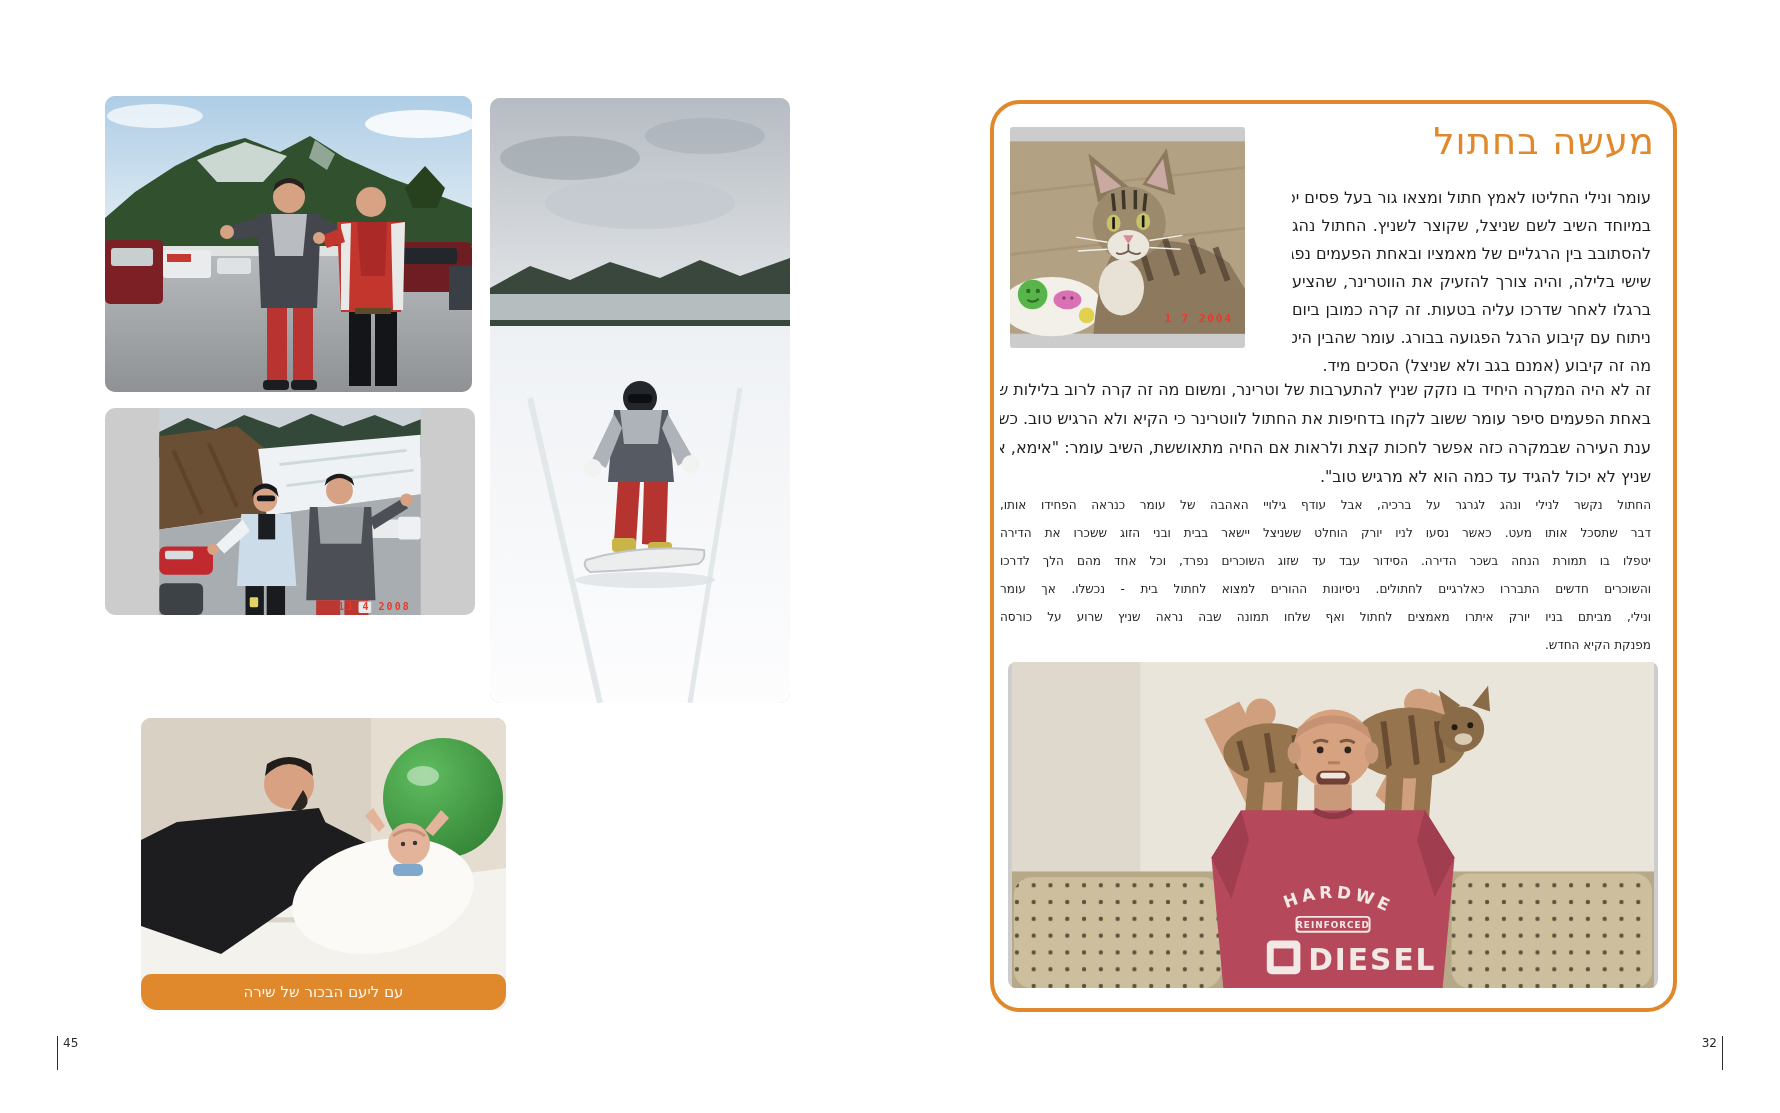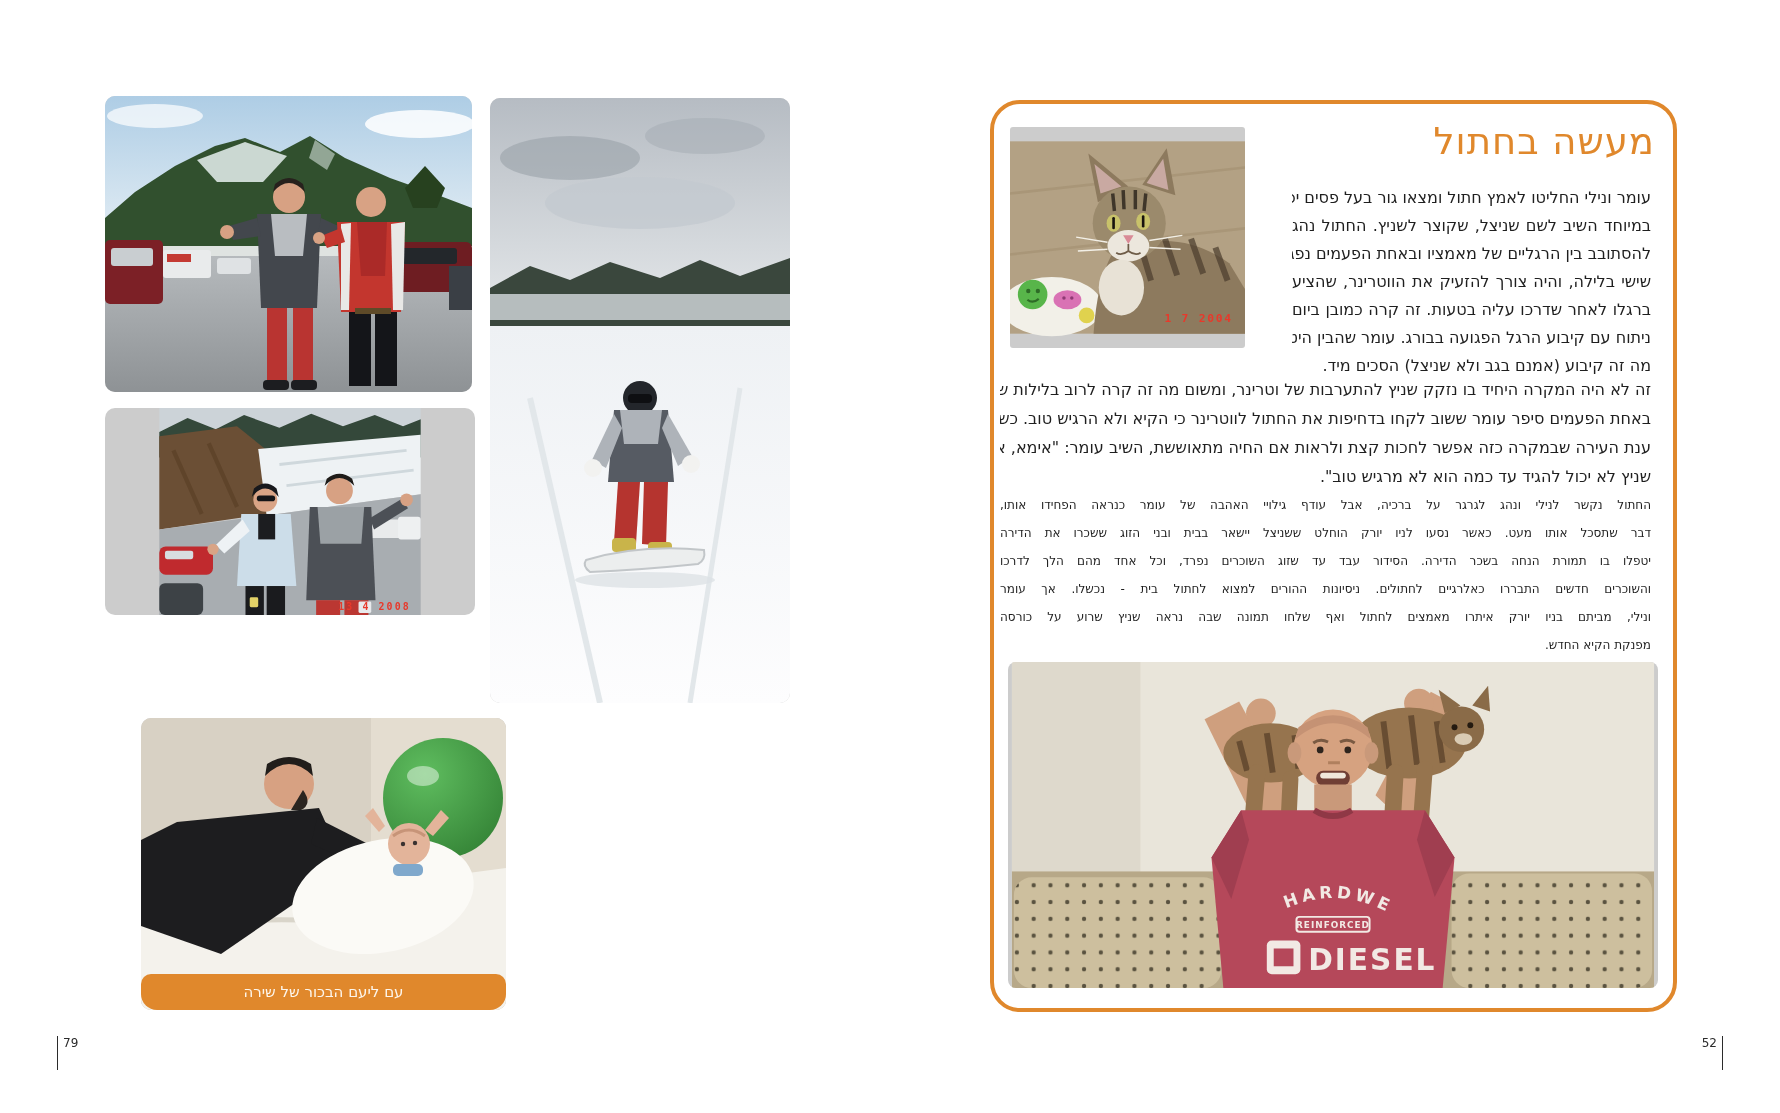--- a/index.html
+++ b/index.html
@@ -211,21 +211,21 @@
         <circle cx="274" cy="125" r="2.2" fill="#3a3230"></circle>
         <rect x="252" y="146" width="30" height="12" rx="5" fill="#7fa8cc"></rect>
         <path d="M284,112 L300,92 L308,100 L292,118 Z" fill="#e3b49a"></path>
         <path d="M244,108 L232,90 L224,98 L238,114 Z" fill="#e3b49a"></path>
       </svg>
       <div class="caption-bar">עם ליעם הבכור של שירה</div>
     </div>
 
     <div class="pagemark pm-left">
       <div class="rule"></div>
-      <div class="num">79</div>
+      <div class="num">45</div>
     </div>
   </div>
 
   <div>
     <div class="storybox">
 
       <div class="story-title">מעשה בחתול</div>
 
       <div class="photo catphoto">
         <svg viewBox="0 0 270 221">
@@ -354,17 +354,17 @@
           <text x="325" y="269.5" text-anchor="middle" font-size="9" font-weight="bold" fill="#f2e9e4" letter-spacing="1">REINFORCED</text>
           <rect x="258" y="282" width="34" height="34" rx="5" fill="#f2e9e4"></rect>
           <rect x="265" y="290" width="20" height="18" fill="#b5485a"></rect>
           <text x="300" y="312" font-size="30" font-weight="bold" fill="#f2e9e4" letter-spacing="2">DIESEL</text>
         </svg>
       </div>
     </div>
 
     <div class="pagemark pm-right">
       <div class="rule"></div>
-      <div class="num">52</div>
+      <div class="num">32</div>
     </div>
   </div>
 
 </div>
 
 </body></html>

